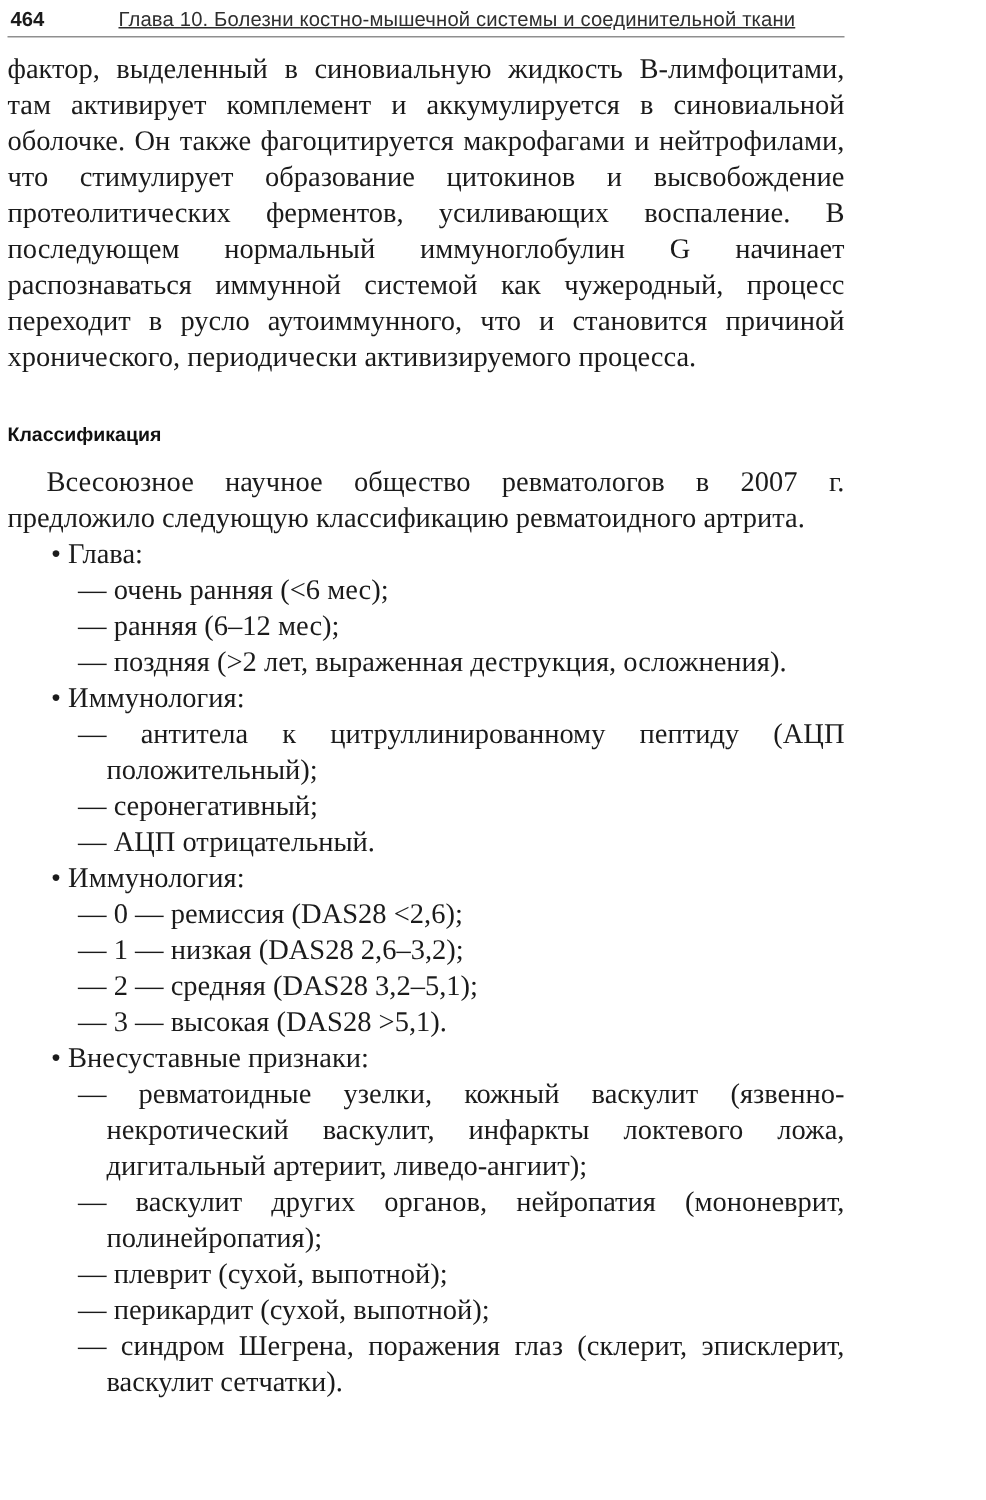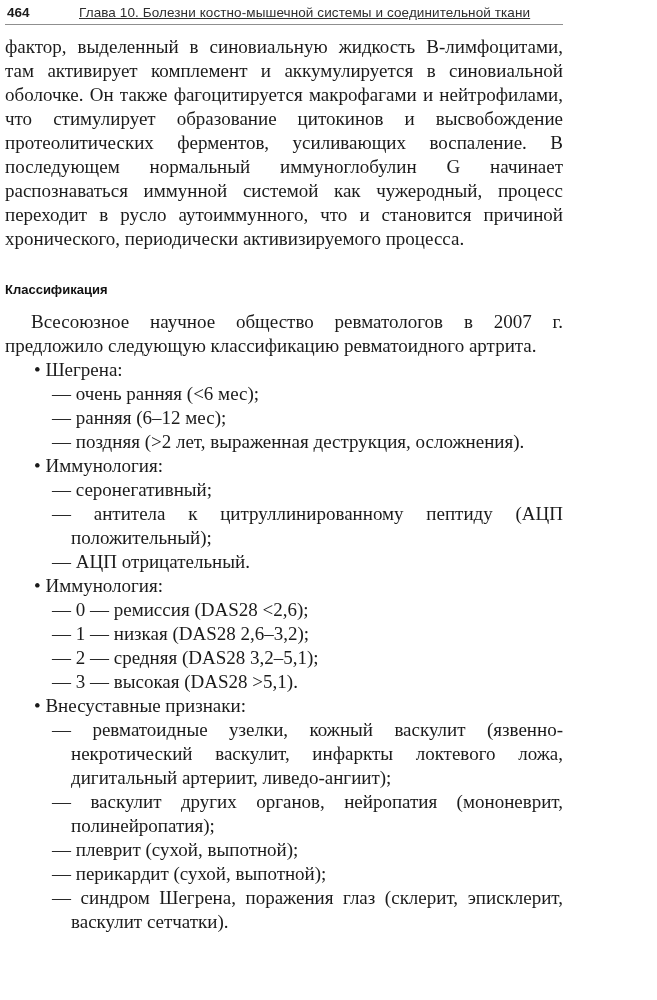--- a/index.html
+++ b/index.html
@@ -83,29 +83,29 @@
   <main class="content">
 
     <p class="para">фактор, выделенный в синовиальную жидкость В-лимфоцитами, там активирует комплемент и аккумулируется в синовиальной оболочке. Он также фагоцитируется макрофагами и нейтрофилами, что стимулирует образование цитокинов и высвобождение протеолитических ферментов, усиливающих воспаление. В последующем нормальный иммуноглобулин G начинает распознаваться иммунной системой как чужеродный, процесс переходит в русло аутоиммунного, что и становится причиной хронического, периодически активизируемого процесса.</p>
 
     <h2 class="section-heading">Классификация</h2>
 
     <p class="para indent">Всесоюзное научное общество ревматологов в 2007 г. предложило следующую классификацию ревматоидного артрита.</p>
 
     <div id="classification-list">
         <div class="cls-group">
-          <div class="cls-label"><span class="marker">•</span>&nbsp;<span>Шегрена:</span></div>
+          <div class="cls-label"><span class="marker">•</span>&nbsp;<span>Глава:</span></div>
           <div class="cls-item"><span class="marker">—</span> <span>очень ранняя (&lt;6 мес);</span></div>
           <div class="cls-item"><span class="marker">—</span> <span>ранняя (6–12 мес);</span></div>
           <div class="cls-item"><span class="marker">—</span> <span>поздняя (&gt;2 лет, выраженная деструкция, осложнения).</span></div>
         </div>
         <div class="cls-group">
           <div class="cls-label"><span class="marker">•</span>&nbsp;<span>Иммунология:</span></div>
+          <div class="cls-item"><span class="marker">—</span> <span>антитела к цитруллинированному пептиду (АЦП положительный);</span></div>
           <div class="cls-item"><span class="marker">—</span> <span>серонегативный;</span></div>
-          <div class="cls-item"><span class="marker">—</span> <span>антитела к цитруллинированному пептиду (АЦП положительный);</span></div>
           <div class="cls-item"><span class="marker">—</span> <span>АЦП отрицательный.</span></div>
         </div>
         <div class="cls-group">
           <div class="cls-label"><span class="marker">•</span>&nbsp;<span>Иммунология:</span></div>
           <div class="cls-item"><span class="marker">—</span> <span>0 — ремиссия (DAS28 &lt;2,6);</span></div>
           <div class="cls-item"><span class="marker">—</span> <span>1 — низкая (DAS28 2,6–3,2);</span></div>
           <div class="cls-item"><span class="marker">—</span> <span>2 — средняя (DAS28 3,2–5,1);</span></div>
           <div class="cls-item"><span class="marker">—</span> <span>3 — высокая (DAS28 &gt;5,1).</span></div>
         </div>
         <div class="cls-group">

